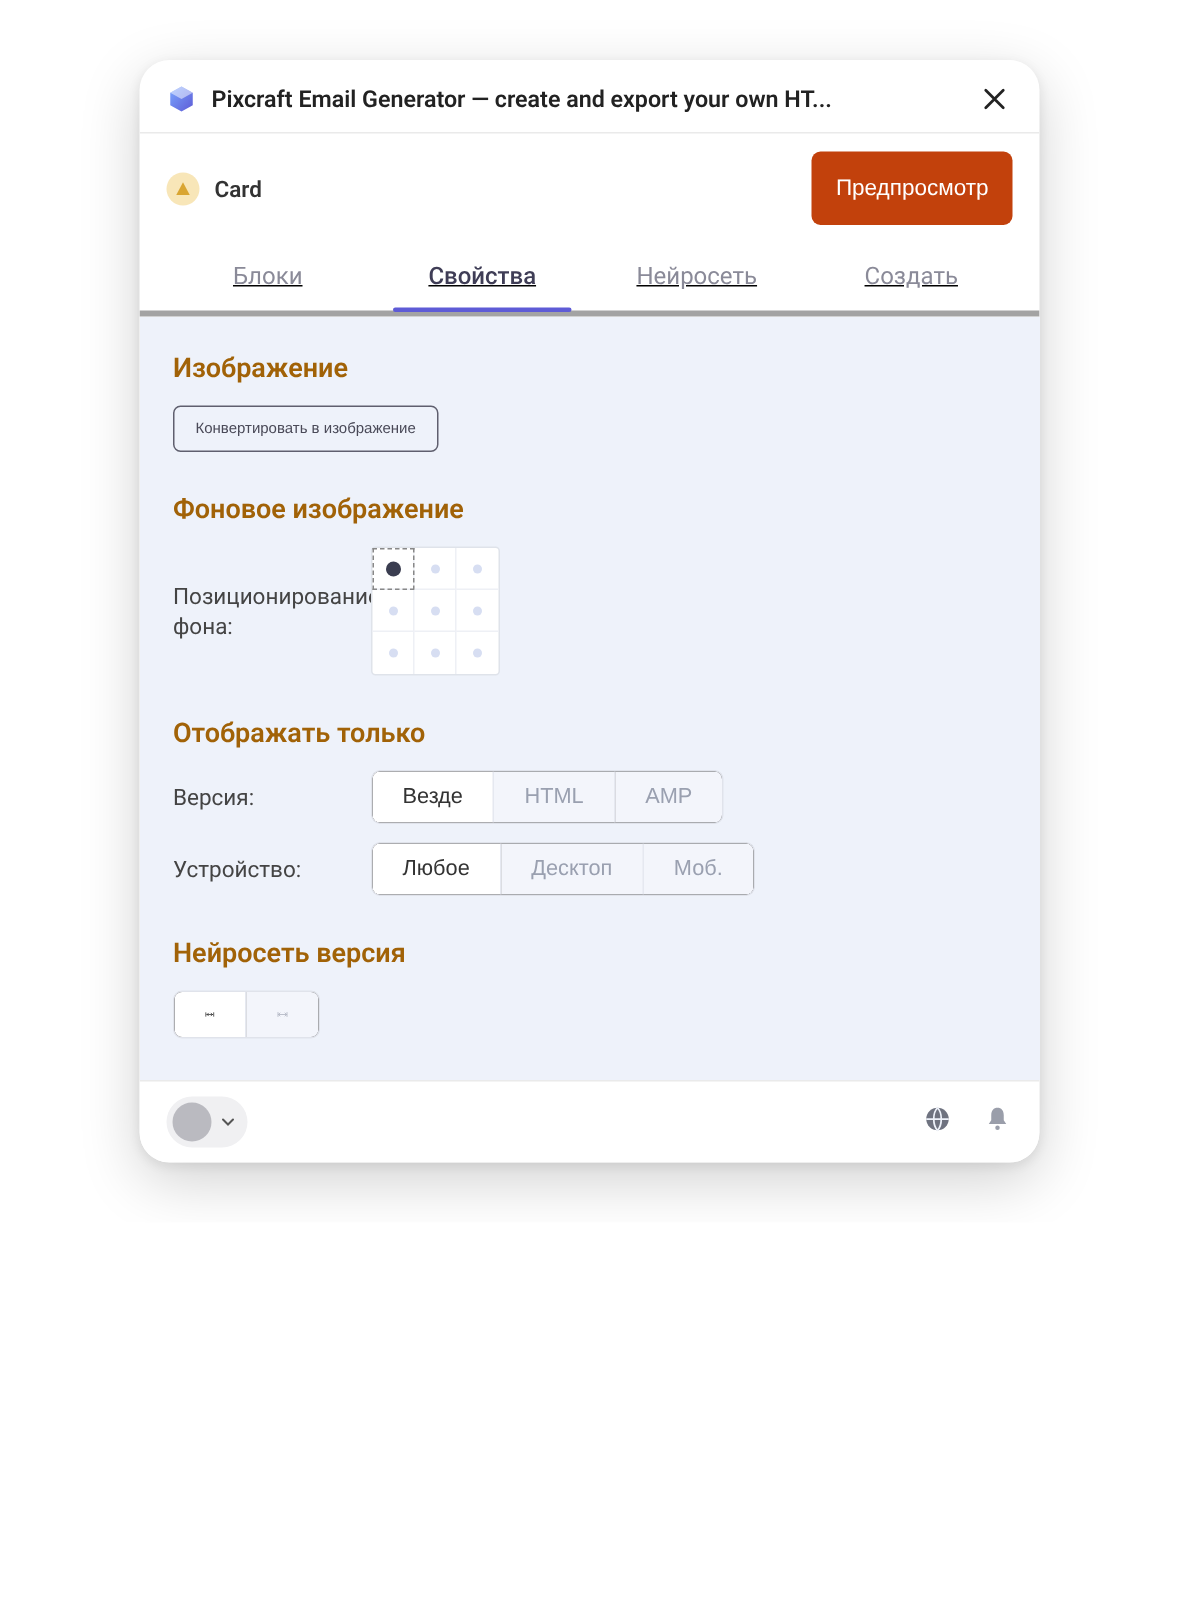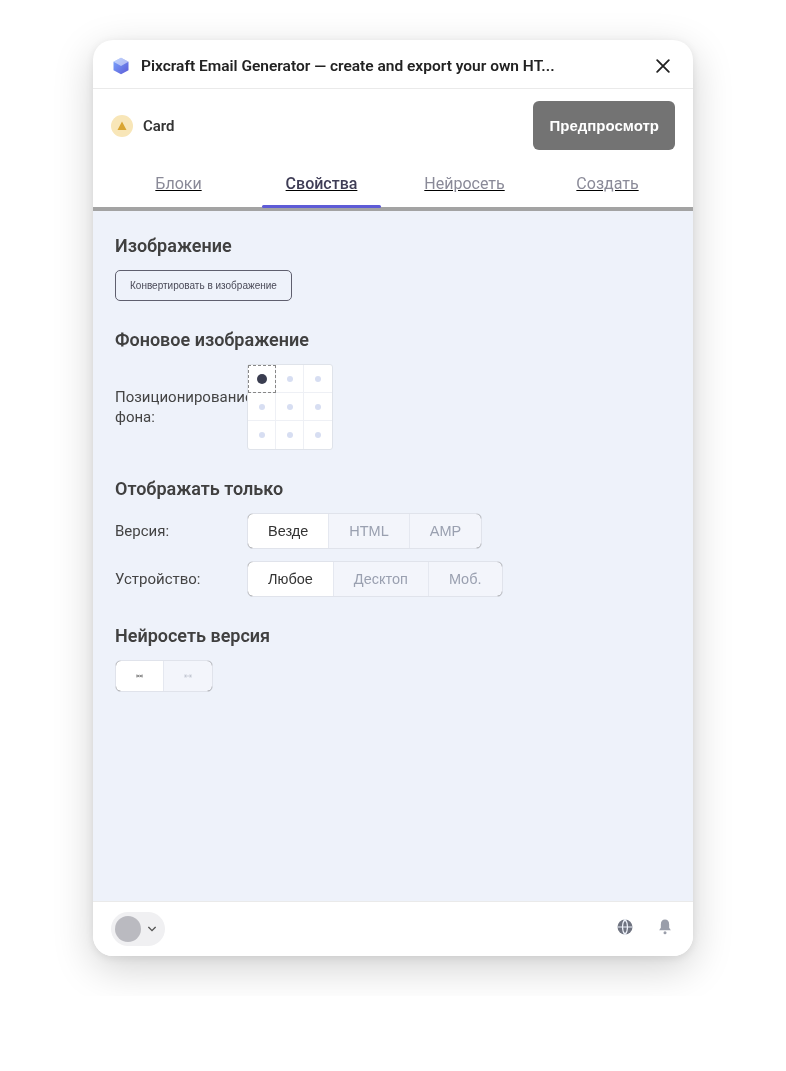--- a/index.html
+++ b/index.html
@@ -6,21 +6,21 @@
   body {
     font-family: -apple-system, BlinkMacSystemFont, "Segoe UI", Roboto, Helvetica, Arial, sans-serif;
     background: #fff;
     display: flex;
     align-items: flex-start;
     justify-content: center;
     padding: 40px 0;
   }
   .window {
     width: 600px;
-    height: 916px;
+    height: 735px;
     background: #fff;
     border-radius: 20px;
     box-shadow: 0 12px 40px rgba(0,0,0,0.18), 0 2px 8px rgba(0,0,0,0.08);
     overflow: hidden;
     display: flex;
     flex-direction: column;
   }
   .titlebar {
     display: flex;
     align-items: center;
@@ -57,27 +57,27 @@
   .subheader-left {
     display:flex; align-items:center; gap:10px;
   }
   .card-badge {
     width:22px; height:22px; border-radius:50%;
     background:#f8e6b8;
     display:flex; align-items:center; justify-content:center;
   }
   .card-label { font-size:15px; font-weight:600; color:#333; }
   .preview-btn {
-    background:#737373;
+    background:#c2410c;
     color:#fff;
     border:none;
     border-radius:6px;
     padding:16px 16px;
     font-size:15px;
-    font-weight:700;
+    font-weight:400;
     cursor:pointer;
   }
   .tabs {
     display:flex;
     padding: 0 18px;
     gap: 8px;
     border-bottom:4px solid #a3a3a3;
     text-decoration:underline;
   }
   .tab {
@@ -103,21 +103,21 @@
   }
   .content {
     flex:1;
     background:#eef2fa;
     padding: 24px 22px;
     overflow:auto;
   }
   .section-title {
     font-size:18px;
     font-weight:600;
-    color:#404040;
+    color:#a16207;
     margin-bottom:14px;
   }
   .section { margin-bottom:28px; }
   .outline-btn {
     background:transparent;
     border:1.5px solid #5f5f6e;
     color:#4a4a58;
     font-size:10px;
     padding:9px 14px;
     border-radius:5px;

